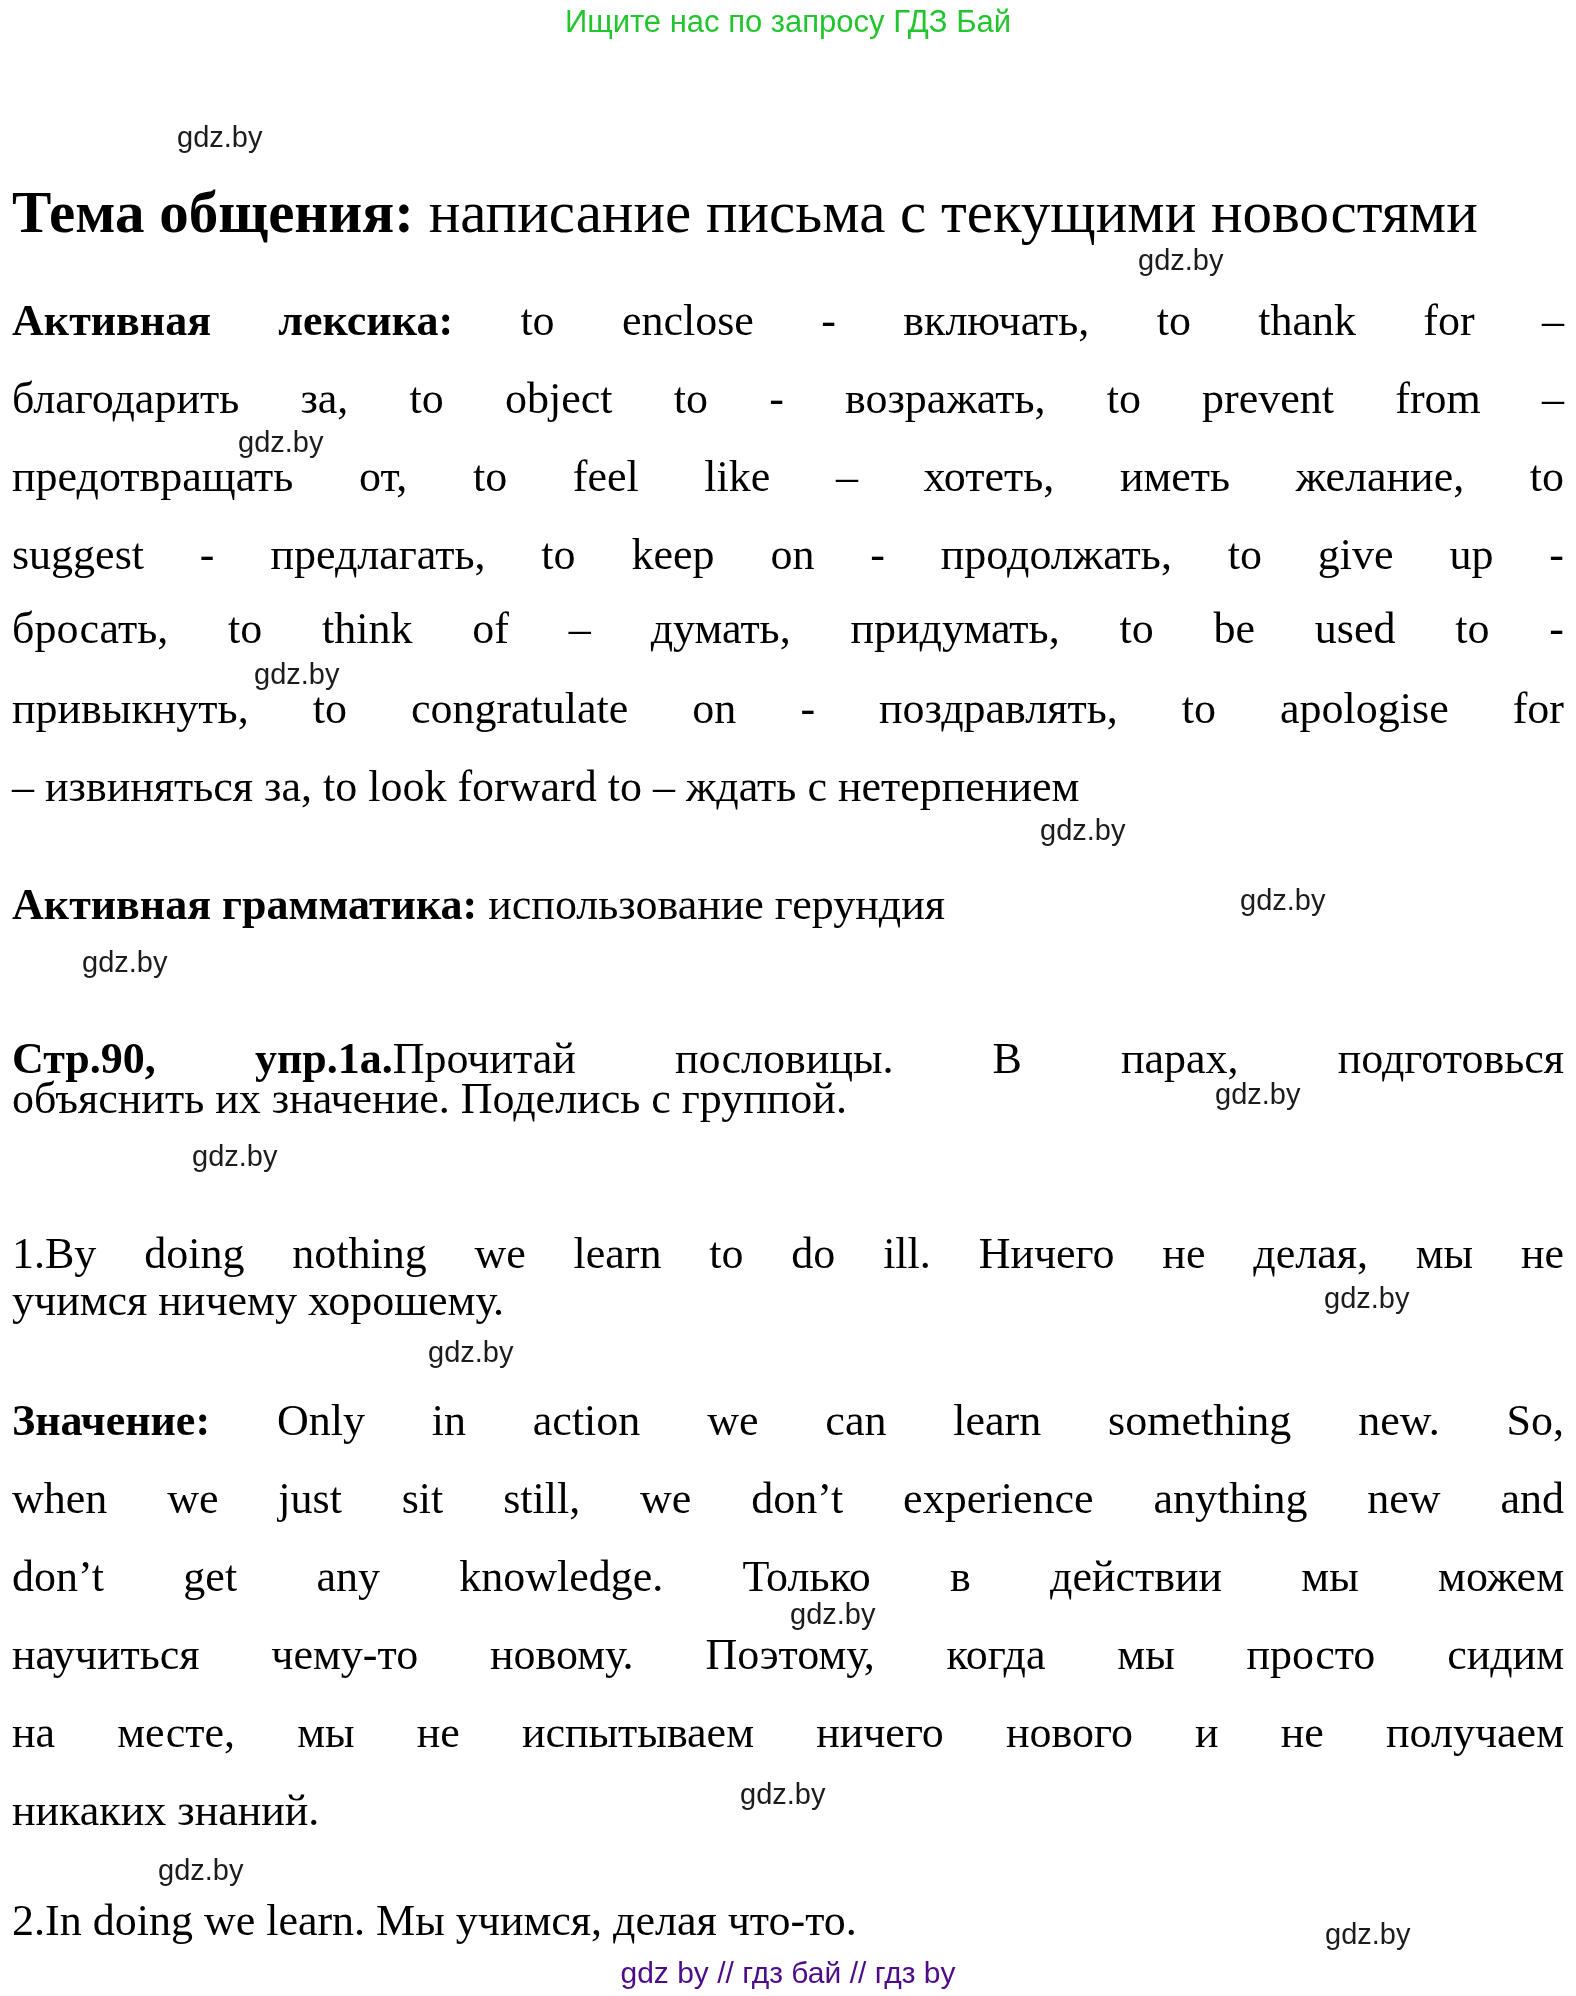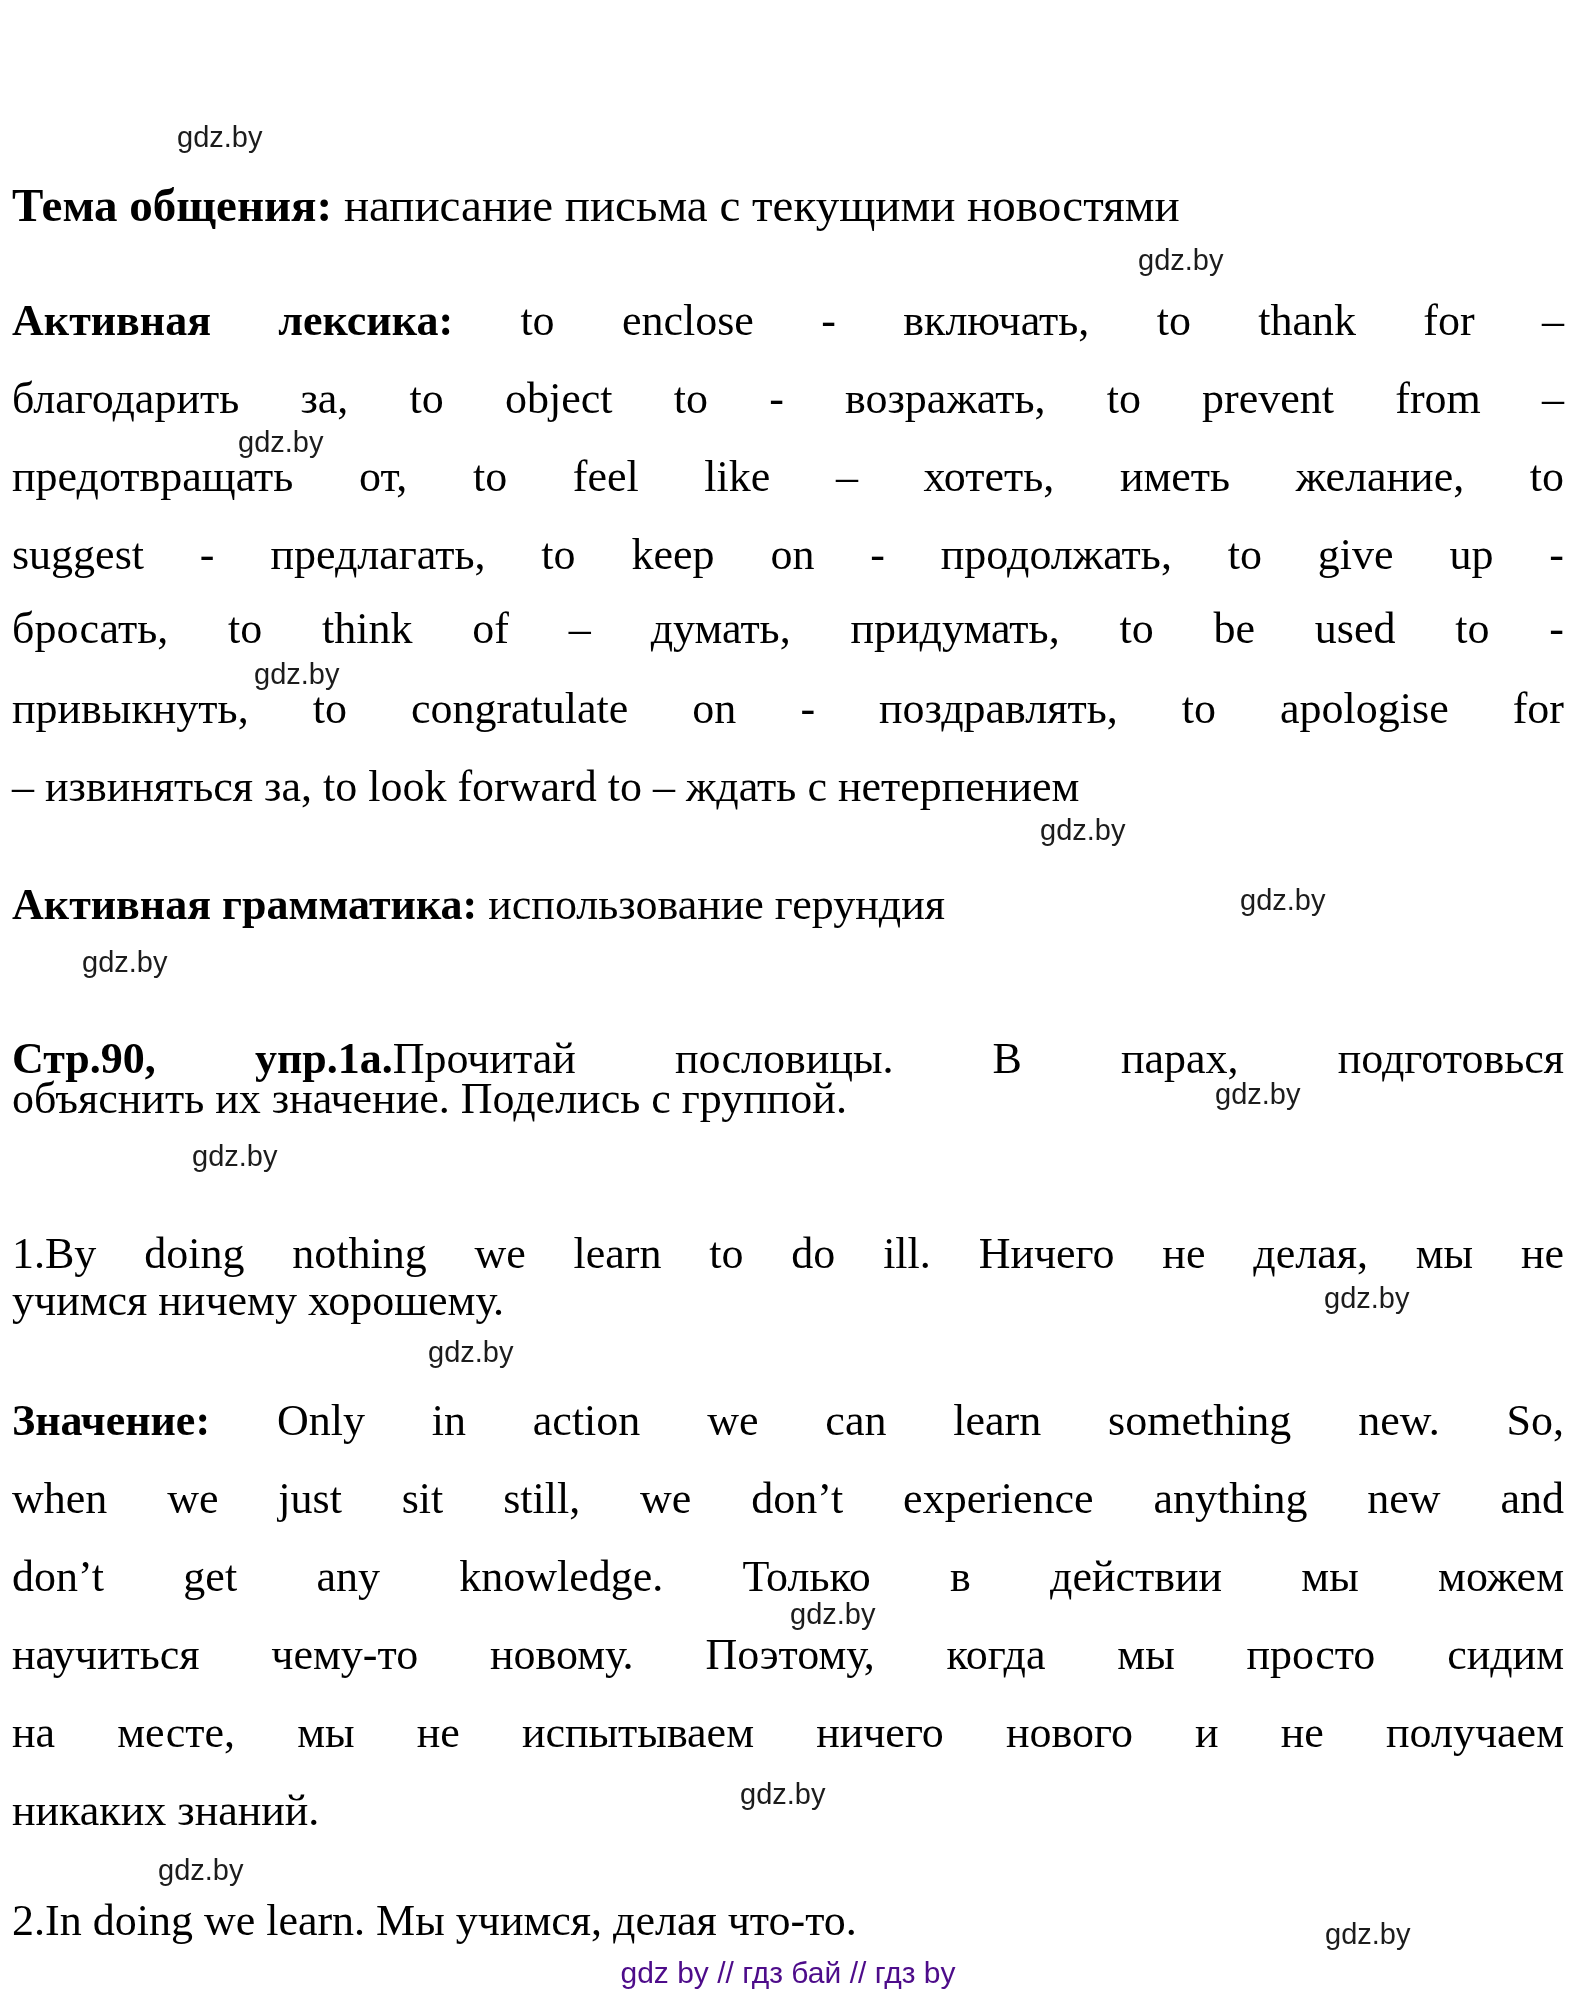--- a/index.html
+++ b/index.html
@@ -18,35 +18,36 @@
   .heading .wm-inline{
     font-family:"Liberation Sans",sans-serif;font-weight:normal;
     font-size:29px;letter-spacing:0;margin-left:14px;
   }
   .tline{
     position:absolute;left:12px;width:1552px;
     font-size:44px;line-height:1.22;
   }
   .tline b{font-weight:bold;}
   .just{text-align:justify;text-align-last:justify;}
-  .tema{top:177px;font-size:47px;}
+  .tema{top:177px;font-size:59px;}
   .wm-abs{
     position:absolute;font-family:"Liberation Sans",sans-serif;
     font-size:29px;white-space:nowrap;
   }
   .footer{
     position:absolute;top:1956px;left:0;width:100%;text-align:center;
     font-family:"Liberation Sans",sans-serif;font-size:30px;
   }
 </style>
 </head>
 <body>
 
 <div class="page" style="color: rgb(0, 0, 0);">
 
+  <div class="promo" style="color: rgb(34, 197, 46);">Ищите нас по запросу ГДЗ Бай</div>
 
 
   <div class="tline tema">
     <b>Тема общения:</b><span> написание письма с текущими новостями</span>
   </div>
 
   <div>
       <div class="tline just" style="top: 294px;"><b>Активная лексика:</b> to enclose - включать, to thank for –</div>
       <div class="tline just" style="top: 372px;">благодарить за, to object to - возражать, to prevent from –</div>
       <div class="tline just" style="top: 450px;">предотвращать от, to feel like – хотеть, иметь желание, to</div>

